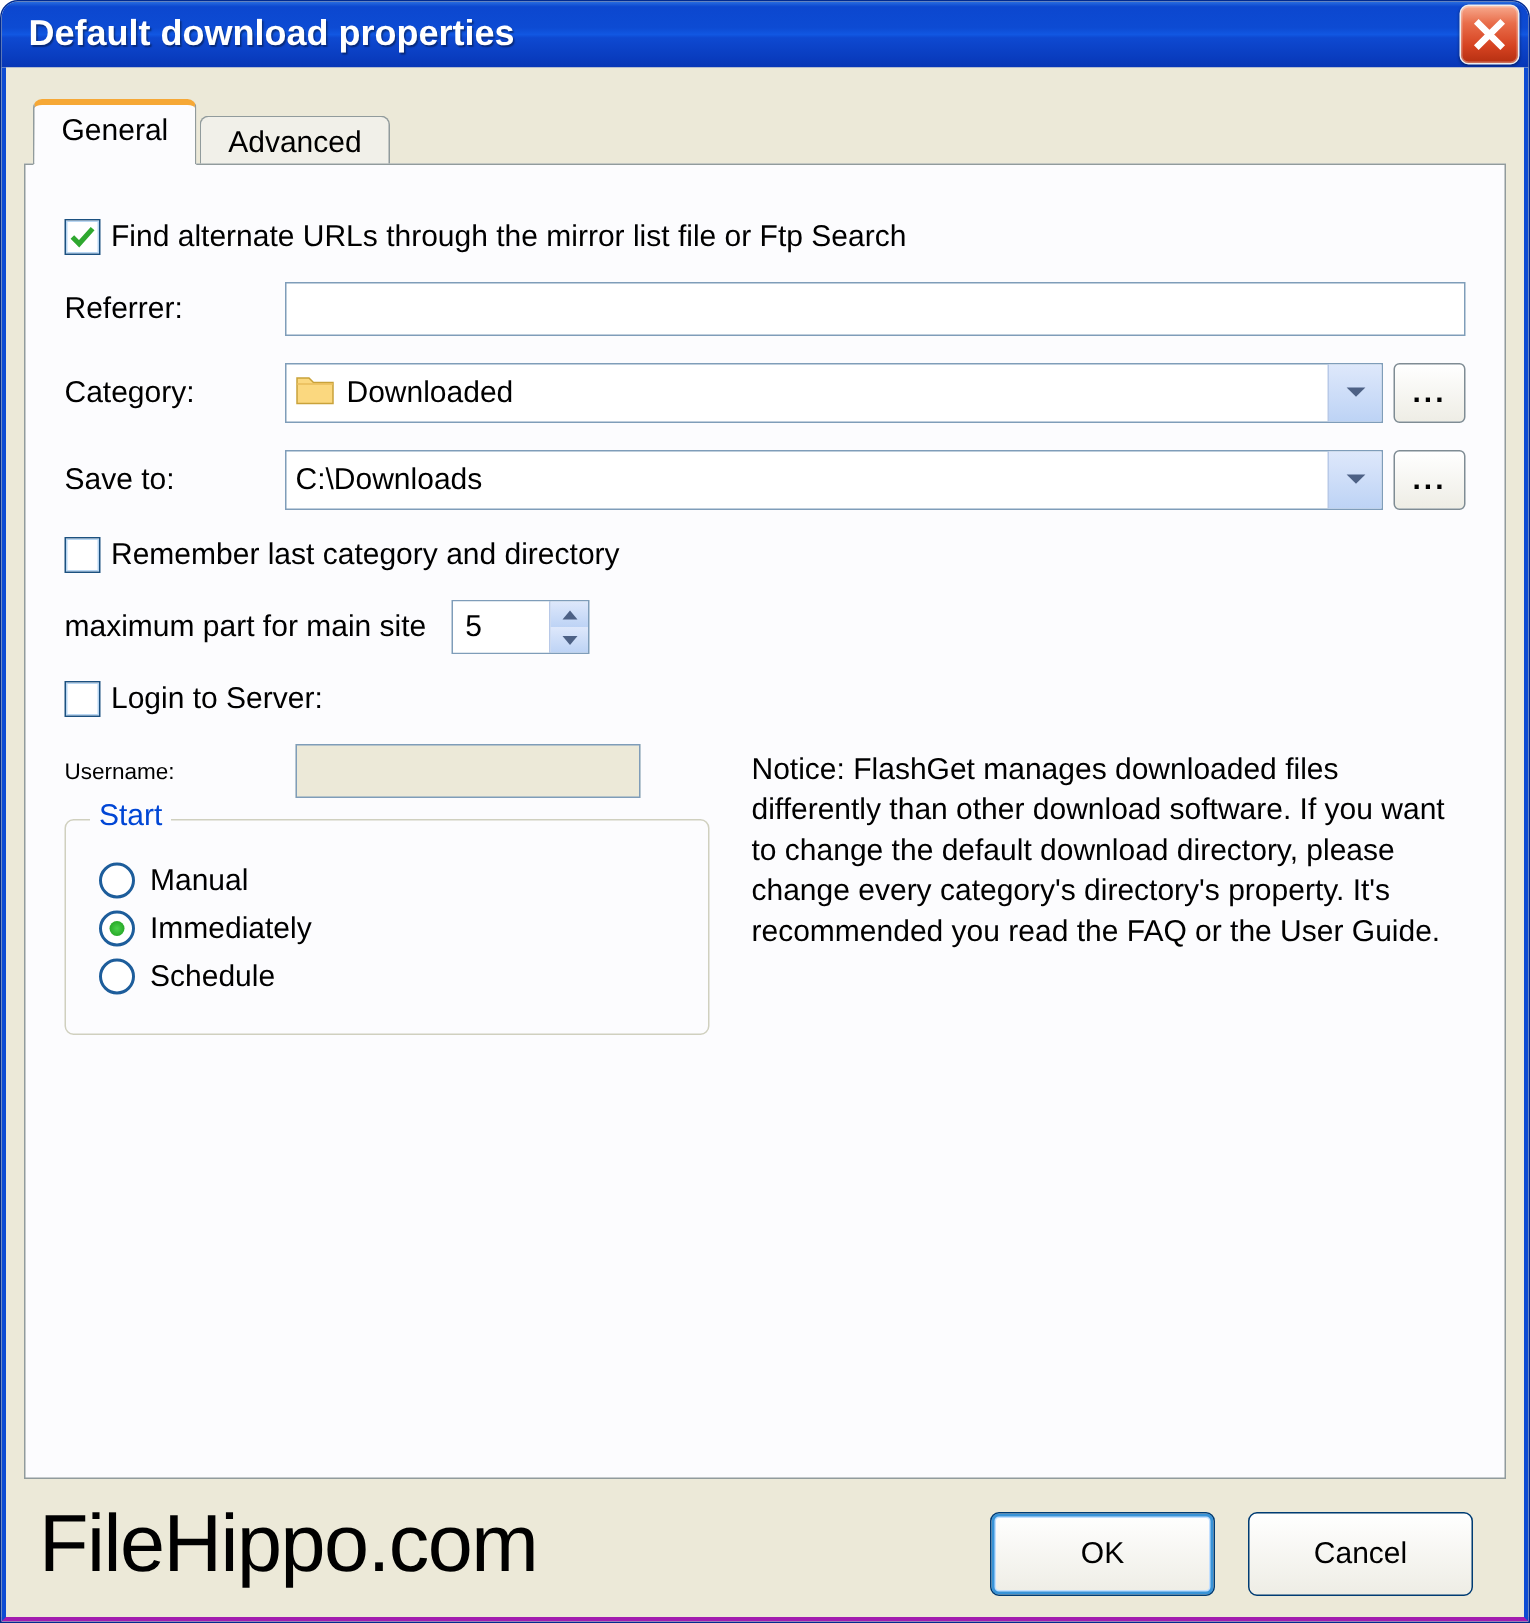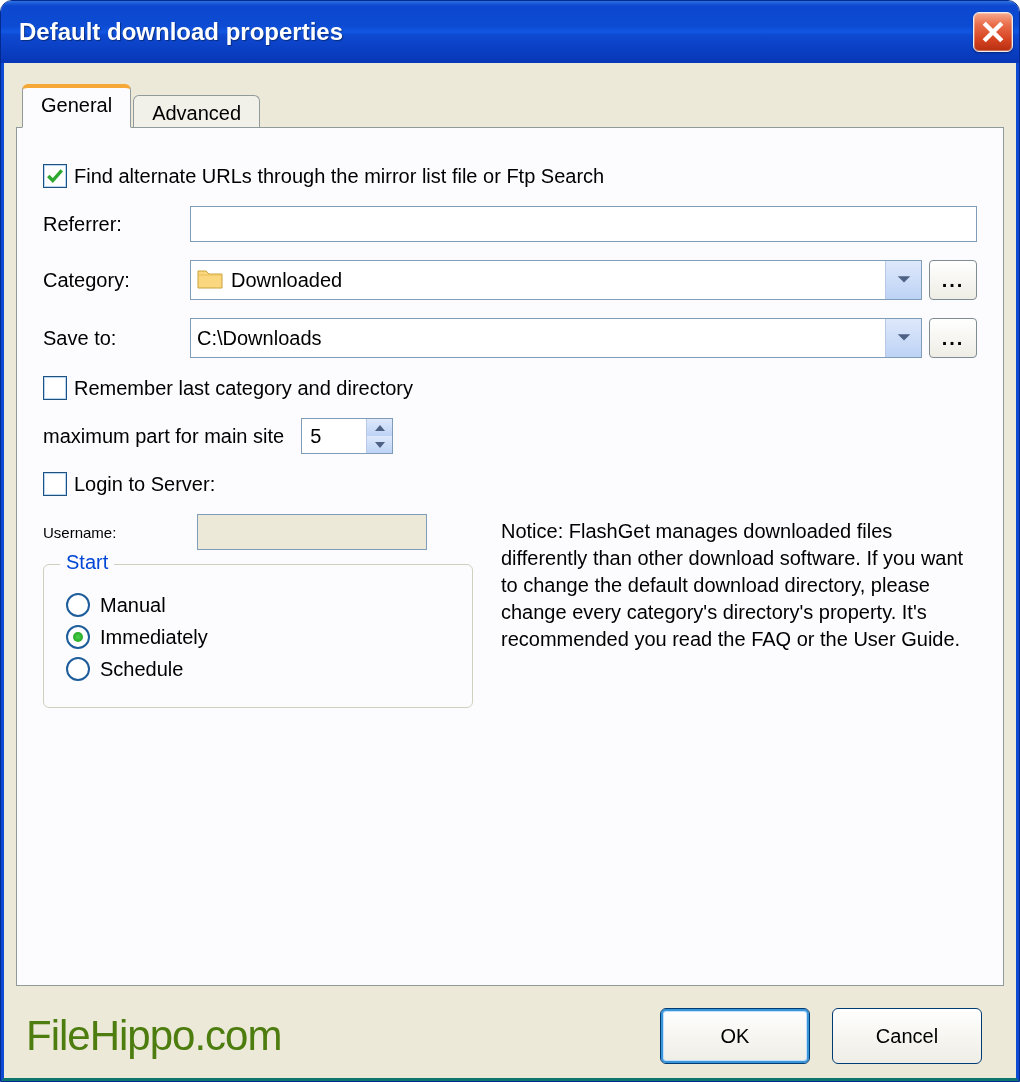--- a/index.html
+++ b/index.html
@@ -15,21 +15,21 @@
   width: 1020px;
   height: 1082px;
   border: 1px solid #002A8F;
   border-radius: 12px 12px 0 0;
   overflow: hidden;
   background: #ECE9D8;
   display: flex;
   flex-direction: column;
 }
 .titlebar {
-  height: 62px;
+  height: 44px;
   background: linear-gradient(to bottom, #2A6FE0 0%, #0C47CF 8%, #0D4BD3 40%, #1157E2 50%, #0E49D1 55%, #0736B6 100%);
   display: flex;
   align-items: center;
   justify-content: space-between;
   padding: 0 6px 0 18px;
   color: #fff;
 }
 .titlebar .title {
   font-size: 24px;
   font-weight: bold;
@@ -44,21 +44,21 @@
   color: #fff;
   display: flex; align-items: center; justify-content: center;
   cursor: pointer;
 }
 .close-btn svg { width: 22px; height: 22px; }
 .client {
   flex: 1;
   background: #ECE9D8;
   border-left: 3px solid #0D4BD3;
   border-right: 3px solid #0D4BD3;
-  border-bottom: 3px solid #0f766e;
+  border-bottom: 3px solid #a21caf;
   padding: 20px 12px 14px 12px;
   display: flex;
   flex-direction: column;
   position: relative;
 }
 .tabstrip {
   display: flex;
   align-items: flex-end;
   padding-left: 6px;
   height: 44px;
@@ -213,21 +213,21 @@
   width:150px; height:56px;
   border:1px solid #003C74; border-radius:6px;
   background: linear-gradient(to bottom,#fff,#EEEDE5);
   font-size:20px; font-family:inherit; cursor:pointer;
 }
 .btn.default {
   box-shadow: 0 0 0 2px #3994D8 inset, inset 0 0 0 3px #C2DFFF;
 }
 .watermark {
   position:absolute; left:22px; bottom:18px;
-  font-size:42px; color:#4d7c0f; letter-spacing:-1px;
+  font-size:54px; color:#000000; letter-spacing:-1px;
   font-family: Verdana, Tahoma, sans-serif;
   pointer-events:none;
 }
 </style>
 </head>
 <body>
 
 <div class="window">
   <div class="titlebar">
     <span class="title">Default download properties</span>

